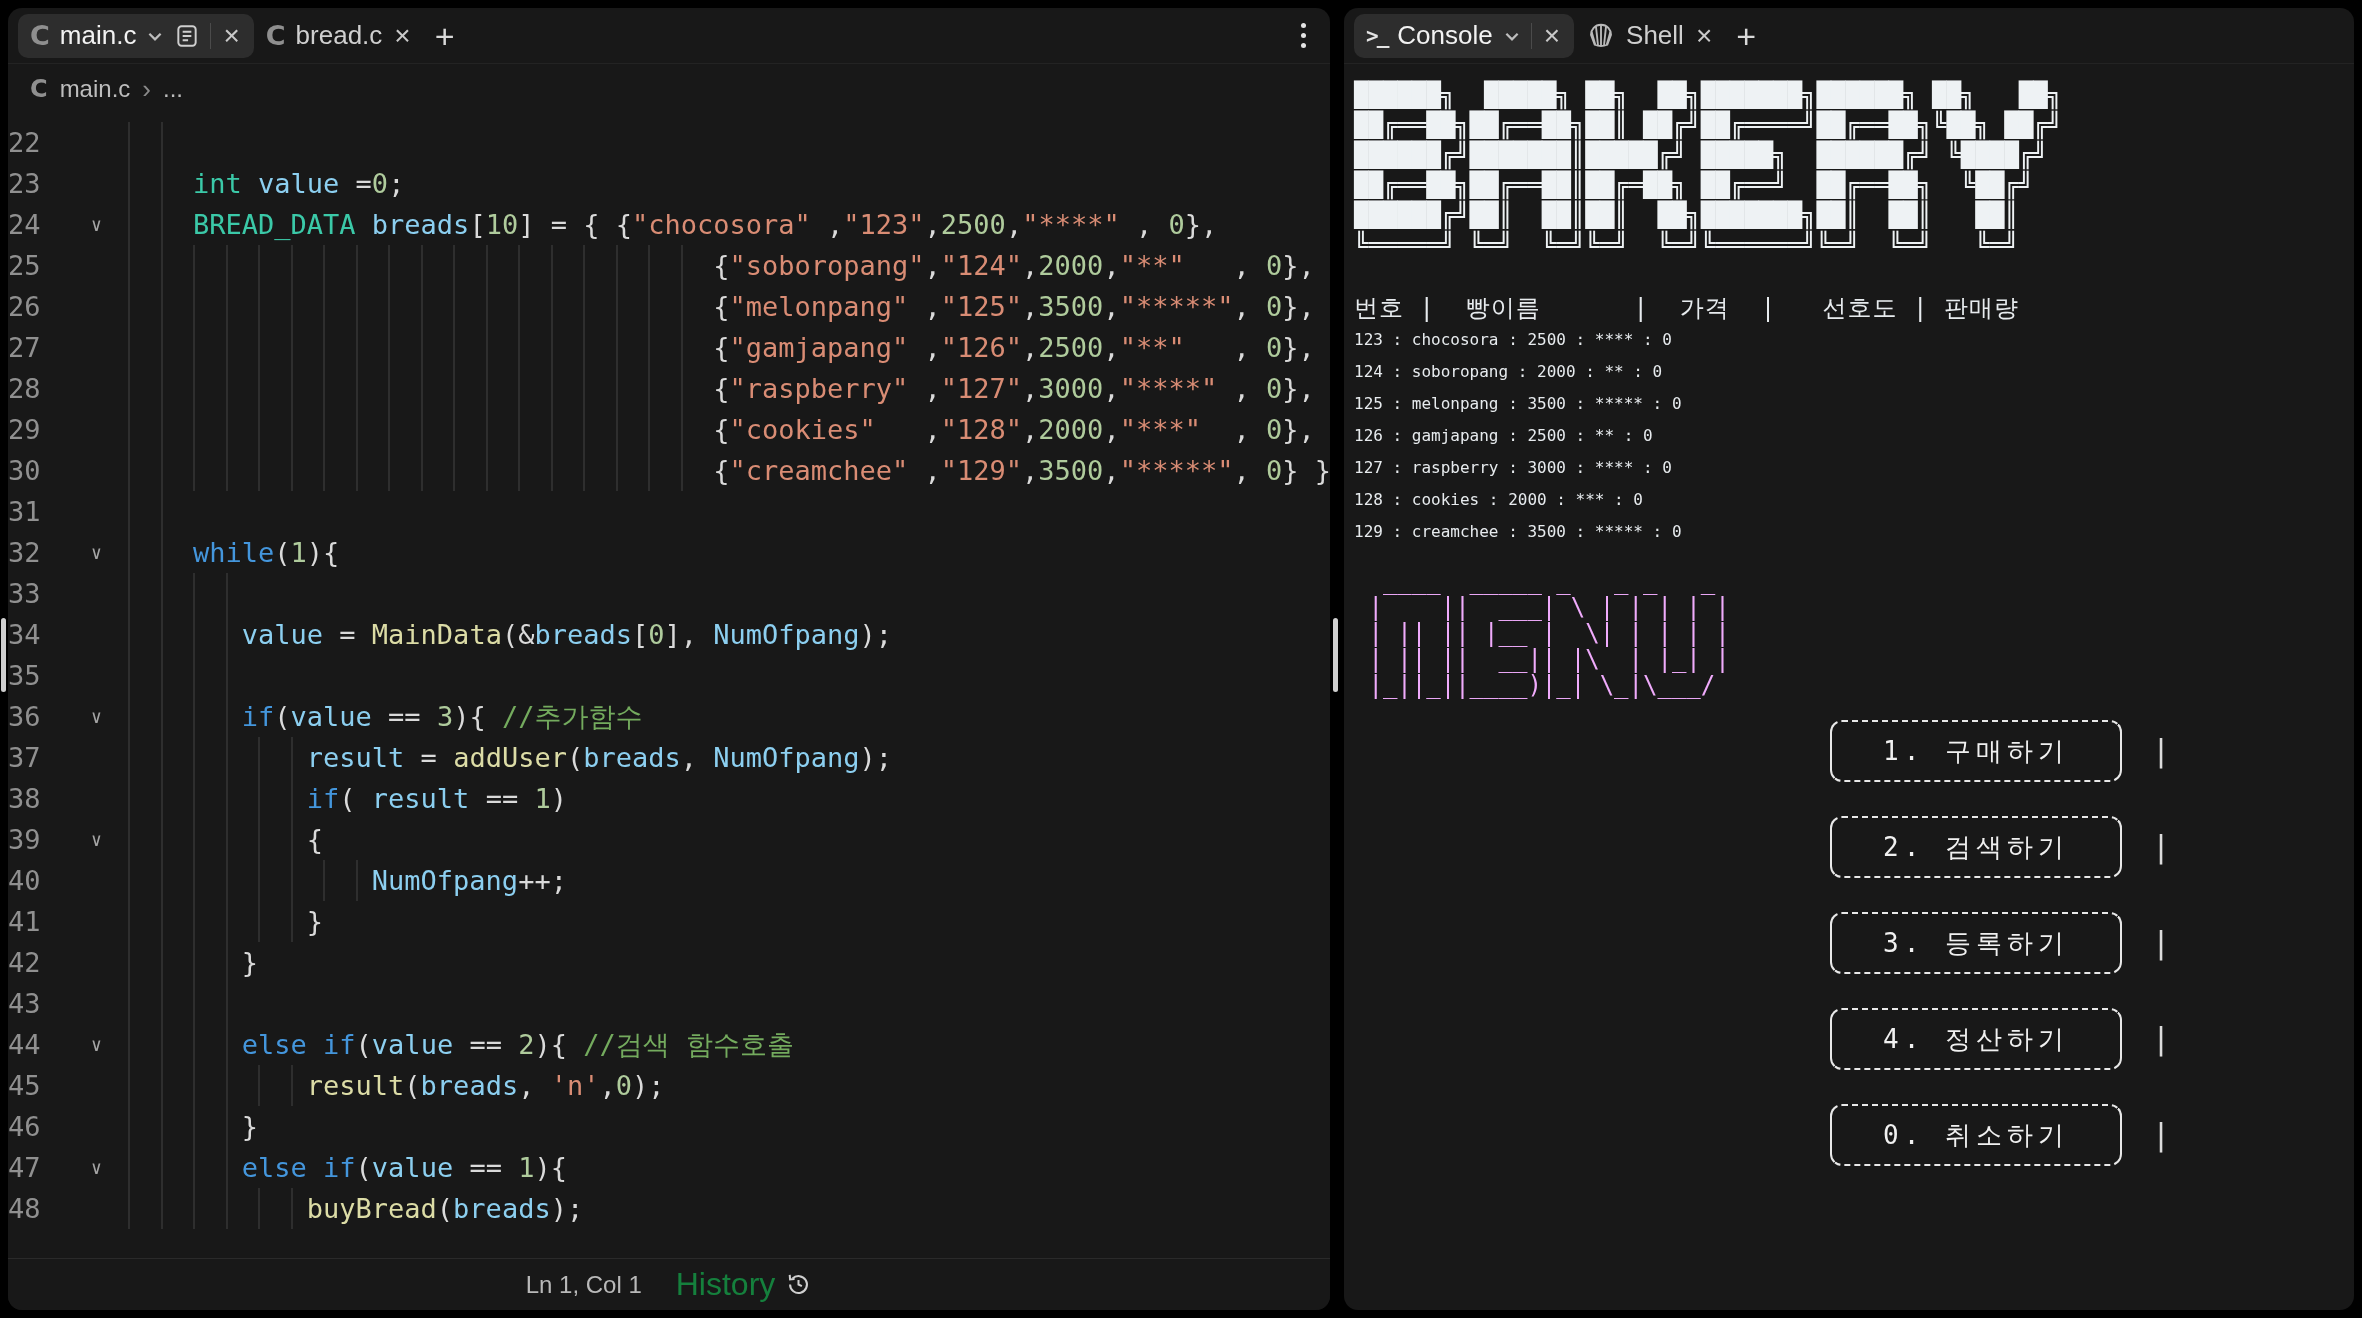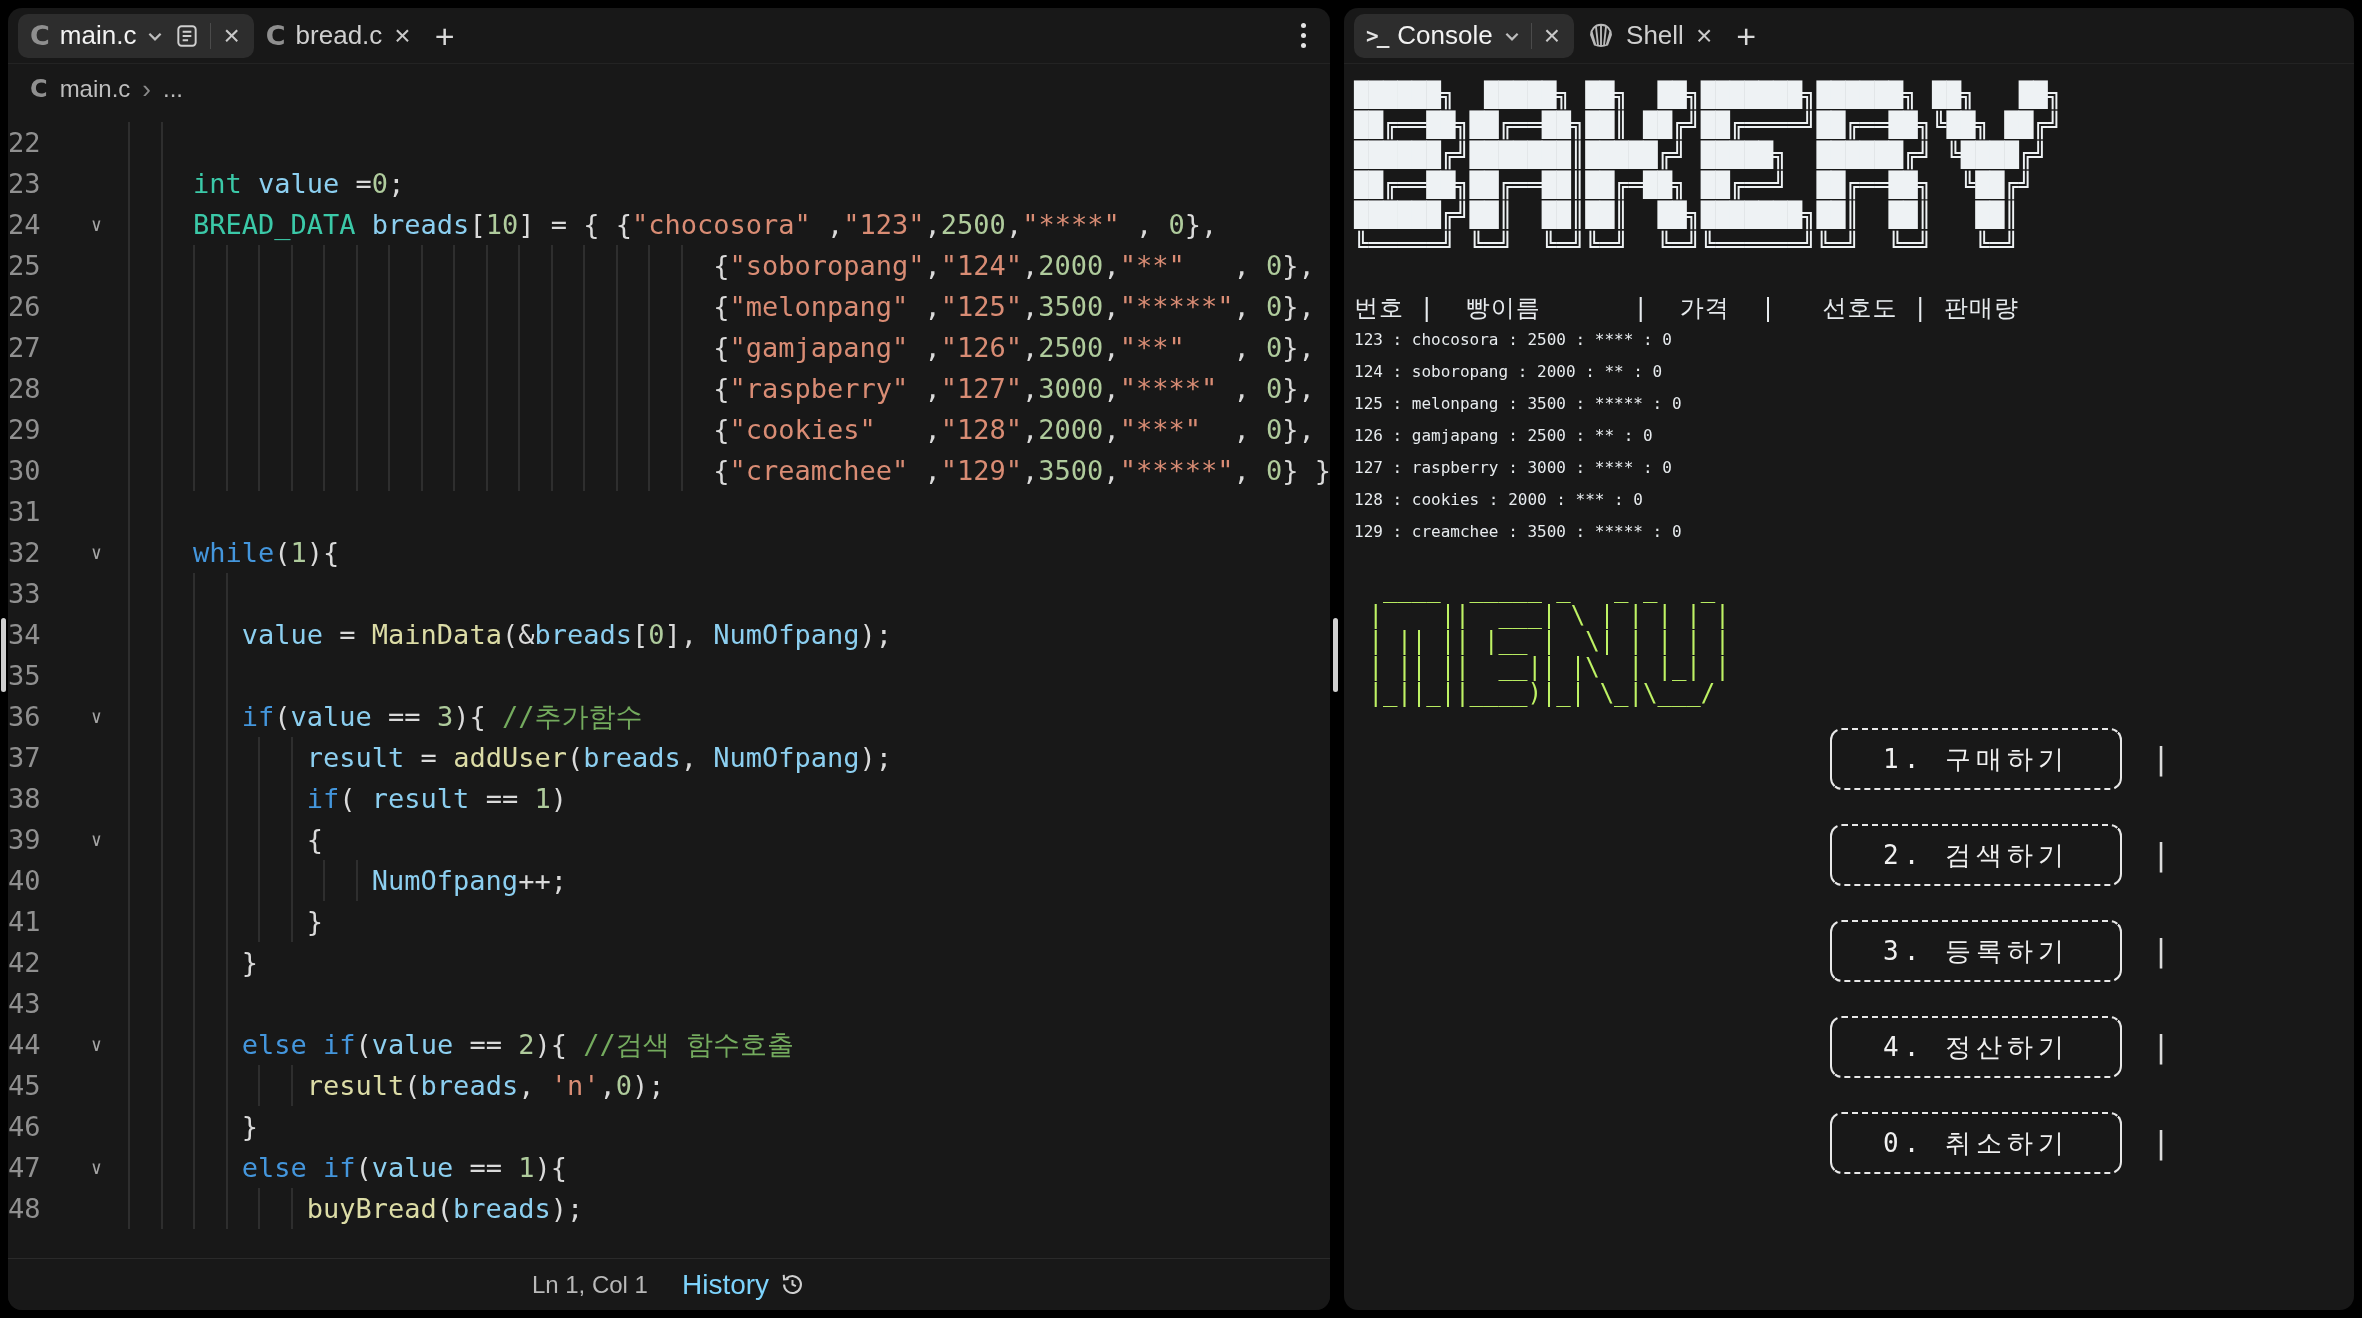--- a/index.html
+++ b/index.html
@@ -48,28 +48,28 @@
   .t { color:#3bc9a8; } .k { color:#4496dc; } .v { color:#8ccff0; }
   .f { color:#dcdca6; } .s { color:#d98c74; } .n { color:#afcb9c; }
   .c { color:#74ab5e; } .p { color:#dadada; }
 
   
   .statusbar { position:absolute; bottom:0; left:0; right:0; height:52px;
                border-top:1px solid rgba(255,255,255,0.08); display:flex;
                align-items:center; justify-content:center; gap:34px;
                padding:0 24px; background:#181818; }
   .status-pos { color:#b9b9b9; font-size:24px; }
-  .history-btn { display:flex; align-items:center; gap:10px; color:#7dd3fc; font-size:28px; }
+  .history-btn { display:flex; align-items:center; gap:10px; color:#15803d; font-size:32px; }
 
   
   #console-body { padding:16px 0 0 10px; color:#e7ebee;
                   font-family:"DejaVu Sans Mono", monospace; font-size:24px; line-height:32px; }
   pre.art  { font-family:"DejaVu Sans Mono", monospace; white-space:pre;
              color:#eef2f4; font-size:24px; line-height:30px; }
-  pre.menuart { font-size:24px; line-height:26px; color:#bef264; margin-top:28px; }
+  pre.menuart { font-size:24px; line-height:26px; color:#f0abfc; margin-top:20px; }
   .tbl-header { white-space:pre; letter-spacing:1px; }
   pre.tbl { white-space:pre; font-size:16px; line-height:32px;
             font-family:"DejaVu Sans Mono", monospace; }
   .blank { height:32px; }
 
   .menu-stack { margin:22px 0 0 476px; }
   .menu-row { display:flex; align-items:center; margin-bottom:34px; }
   .menu-box { width:292px; height:62px; border:2px solid #e8e8e8;
               border-top-style:dashed; border-bottom-style:dashed; border-radius:12px;
               display:flex; align-items:center; justify-content:center; }

